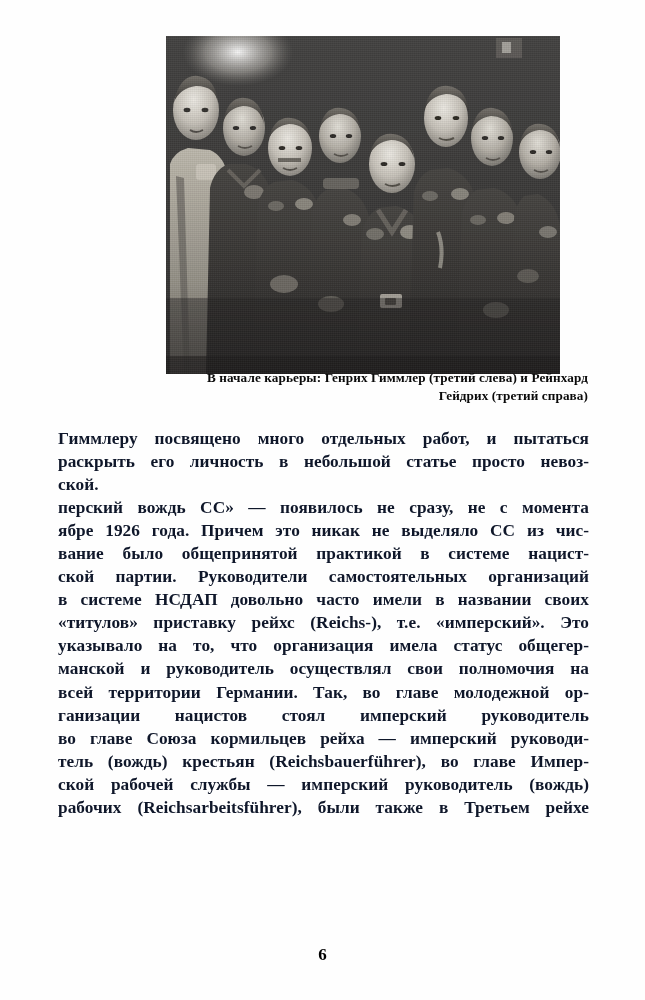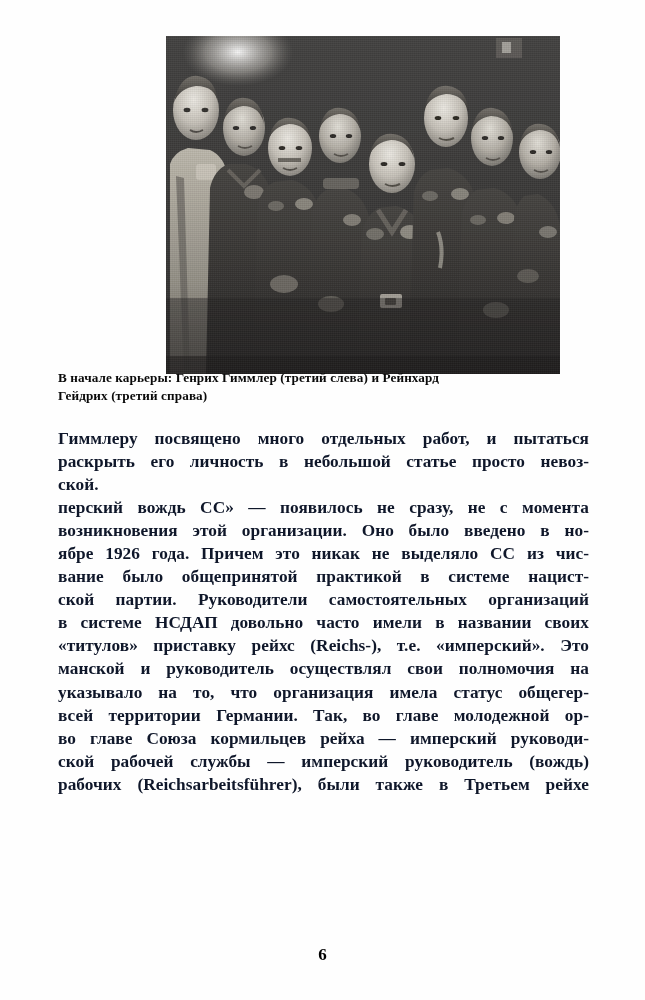--- a/index.html
+++ b/index.html
@@ -60,21 +60,21 @@
       repeating-linear-gradient(90deg, rgba(0,0,0,0.05) 0px, rgba(0,0,0,0.05) 1px, rgba(255,255,255,0.04) 1px, rgba(255,255,255,0.04) 2px);
     opacity: 0.55;
   }
 
   
   .caption {
     position: absolute;
     left: 58px;
     top: 369px;
     width: 530px;
-    text-align: left;
+    text-align: right;
     font-family: "Liberation Serif", "DejaVu Serif", serif;
     font-weight: bold;
     font-size: 13.2px;
     line-height: 17.5px;
     letter-spacing: 0.1px;
     color: #0a0a0a;
   }
   .caption-line { display: block; white-space: pre; }
 
   
@@ -286,30 +286,31 @@
   <div class="body-text">
 
     <p style="margin:0">
       <span class="tline just">Гиммлеру посвящено много отдельных работ, и пытаться</span>
       <span class="tline just">раскрыть его личность в небольшой статье просто невоз-</span>
       <span class="tline left">ской.</span>
     </p>
 
     <p style="margin:0">
       <span class="tline just">перский вождь СС» — появилось не сразу, не с момента</span>
-      <span class="tline just">возникновения этой организации. Оно было введено в но-</span>
       <span class="tline just">ябре 1926 года. Причем это никак не выделяло СС из чис-</span>
       <span class="tline just">вание было общепринятой практикой в системе нацист-</span>
       <span class="tline just">ской партии. Руководители самостоятельных организаций</span>
       <span class="tline just">в системе НСДАП довольно часто имели в названии своих</span>
       <span class="tline just">«титулов» приставку рейхс (Reichs-), т.е. «имперский». Это</span>
+      <span class="tline just">указывало на то, что организация имела статус общегер-</span>
       <span class="tline just">манской и руководитель осуществлял свои полномочия на</span>
-      <span class="tline just">указывало на то, что организация имела статус общегер-</span>
       <span class="tline just">всей территории Германии. Так, во главе молодежной ор-</span>
+      <span class="tline just">ганизации нацистов стоял имперский руководитель</span>
       <span class="tline just">во главе Союза кормильцев рейха — имперский руководи-</span>
+      <span class="tline just">тель (вождь) крестьян (Reichsbauerführer), во главе Импер-</span>
       <span class="tline just">ской рабочей службы — имперский руководитель (вождь)</span>
       <span class="tline just">рабочих (Reichsarbeitsführer), были также в Третьем рейхе</span>
     </p>
 
   </div>
 
   <div class="folio">6</div>
 
 </div>
 

